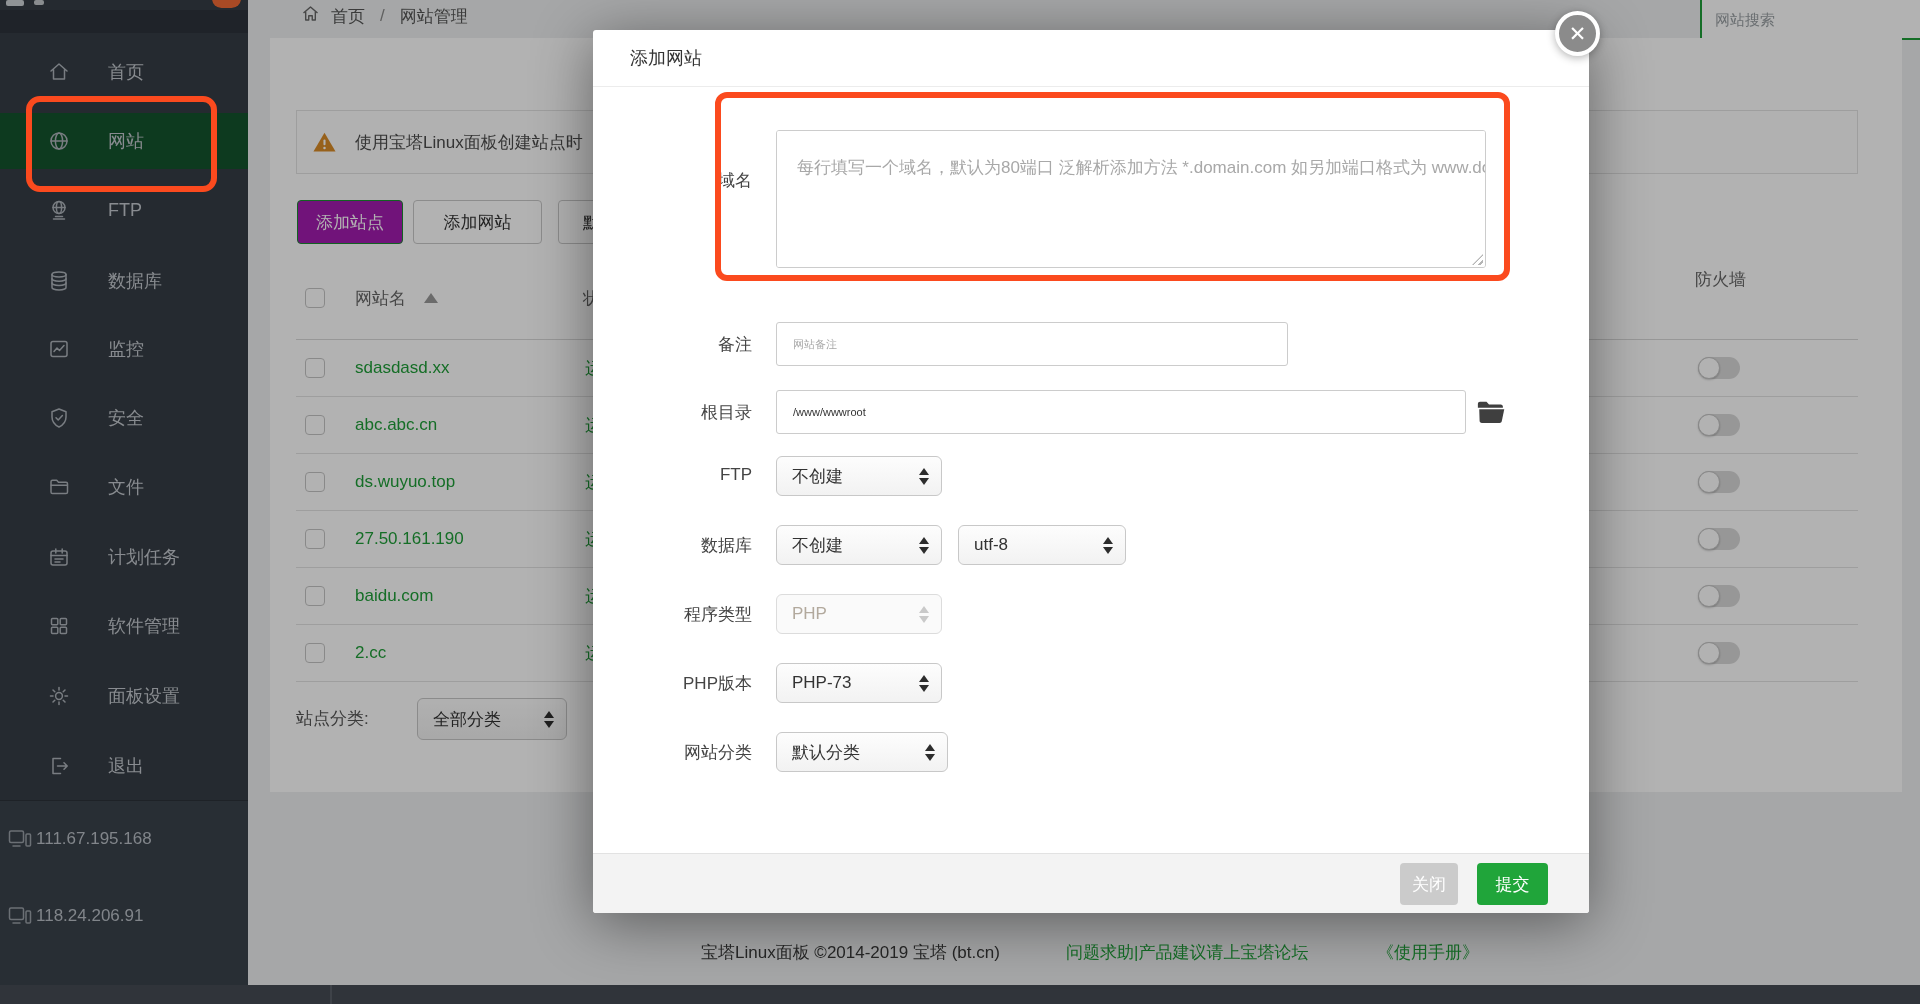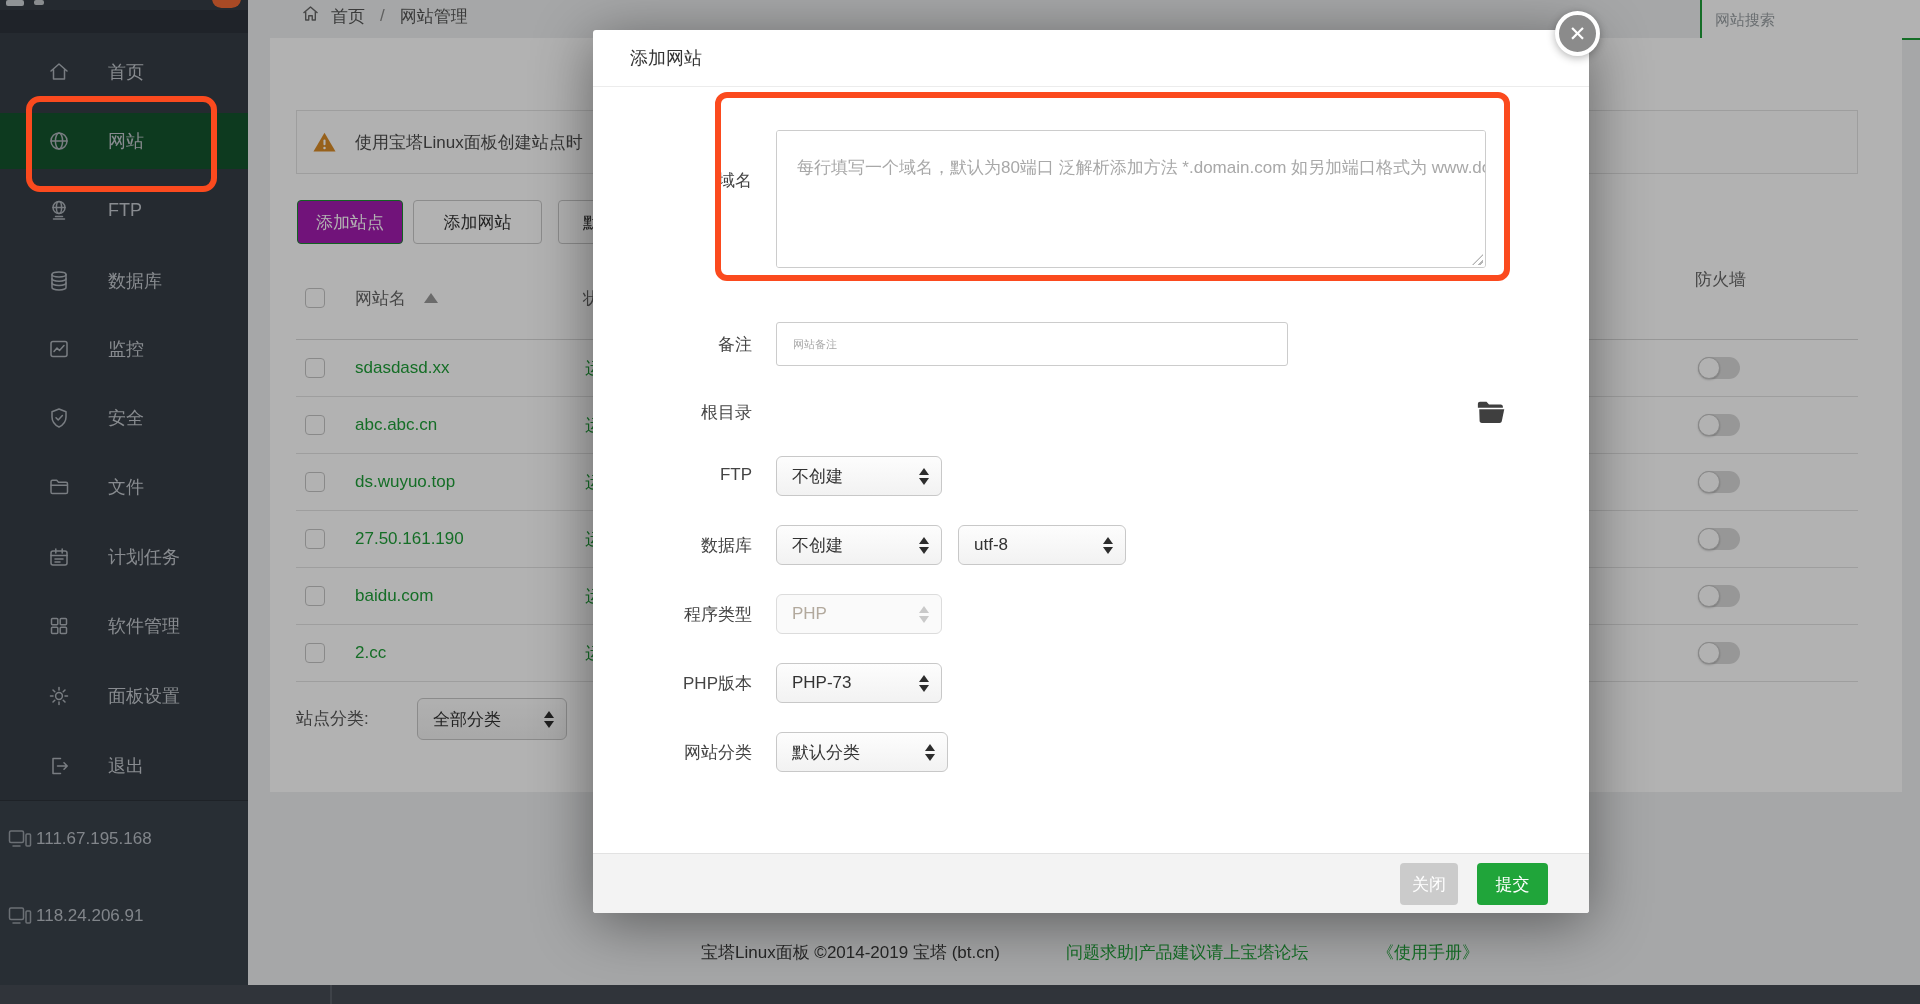--- a/index.html
+++ b/index.html
@@ -350,20 +350,21 @@
     <span class="f-label" style="top:139px">域名</span>
     <textarea class="txa" placeholder="每行填写一个域名，默认为80端口
 泛解析添加方法 *.domain.com
 如另加端口格式为 www.domain.com:88" style=""></textarea>
     <span class="ta-handle"></span>
 
     <span class="f-label" style="top:303px">备注</span>
     <input class="tin" style="left: 183px; top: 292px; width: 512px;" type="text" placeholder="网站备注">
 
     <span class="f-label" style="top:371px">根目录</span>
+    <input class="tin" style="left: 183px; top: 360px; width: 690px;" type="text" value="/www/wwwroot">
     <span class="folder-btn">
       <svg viewBox="0 0 24 22">
           <path d="M1.5 4.5 C1.5 3.5 2.3 2.8 3.2 2.8 h5.2 l2 2.1 h9.4 c1 0 1.7.8 1.7 1.7 v1 H1.5 Z" fill="#3f3f3f"></path>
           <path d="M2.6 8.8 H22.6 L20.6 18.3 c-.2.8-.9 1.4-1.7 1.4 H4.6 c-.8 0-1.5-.6-1.7-1.4 Z" fill="#3f3f3f"></path>
         </svg>
     </span>
 
     <span class="f-label" style="top:435px">FTP</span>
     <div class="sel" style="left:183px;top:426px;width:166px">
       <span>不创建</span>

